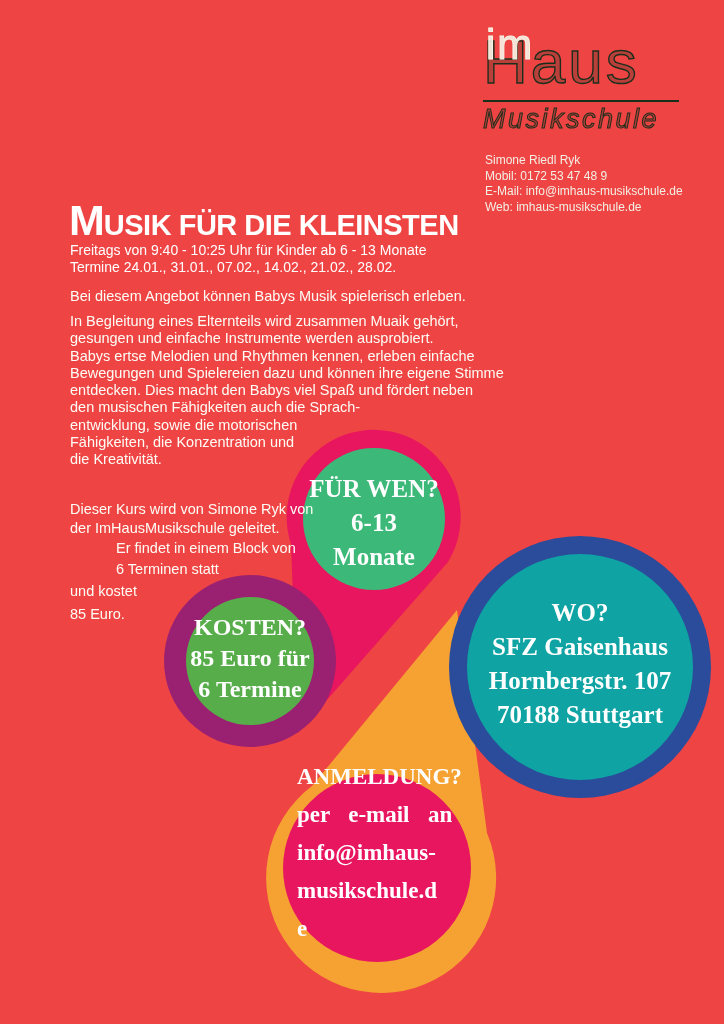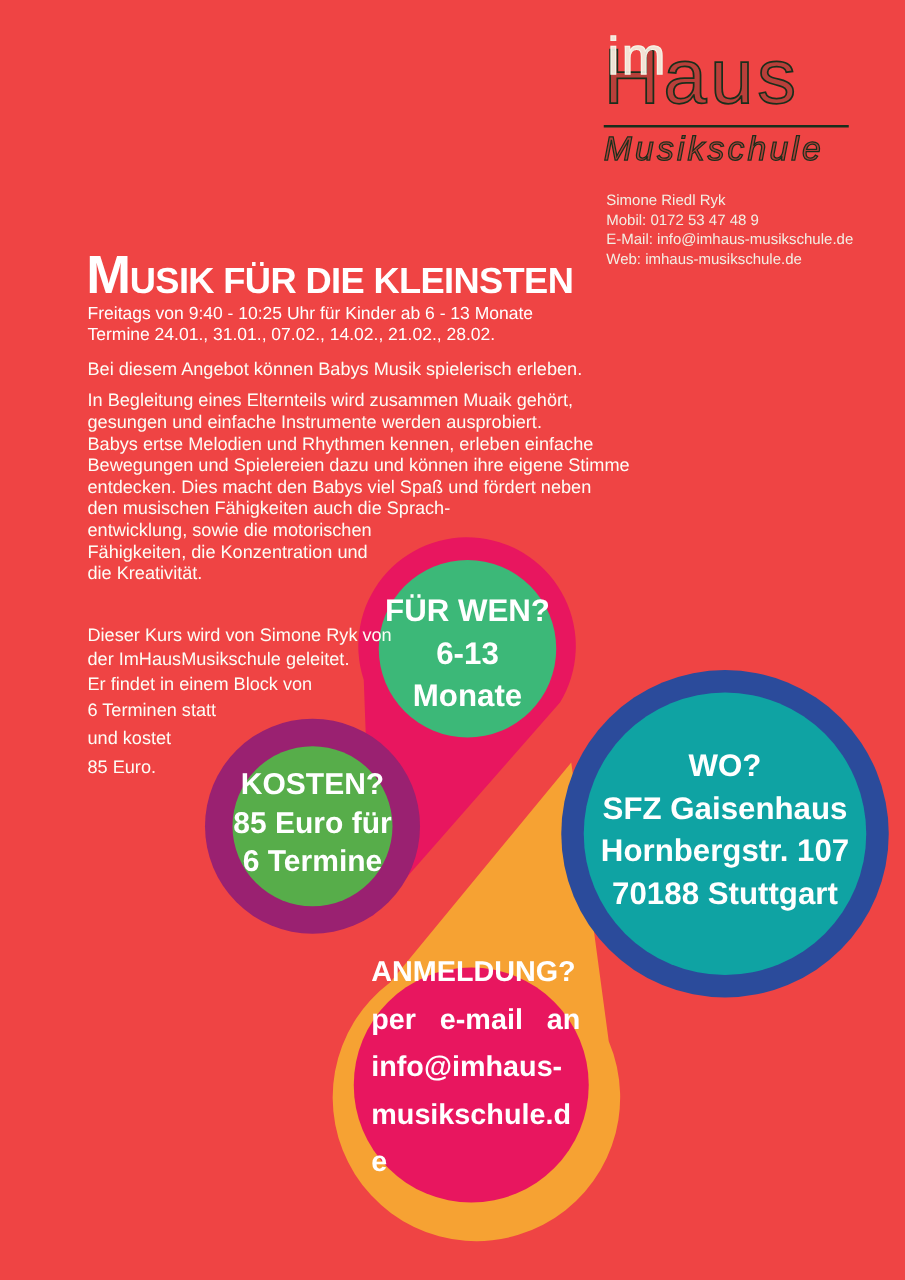--- a/index.html
+++ b/index.html
@@ -34,25 +34,25 @@
   .title{position:absolute;left:69px;top:196px;color:#fff;font-weight:bold;letter-spacing:-0.5px;white-space:nowrap;}
   .title .cap{font-size:43px;letter-spacing:-1px;}
   .title .rest{font-size:29px;}
   .subtitle{position:absolute;left:70px;top:242px;font-size:14px;line-height:17px;color:#fff;}
 
   
   .para{position:absolute;left:70px;color:#fdfdf6;font-size:14.5px;line-height:17.3px;}
   #p1{top:288px;}
   #p2{top:313px;}
   #p3{top:500px;line-height:18.5px;}
-  #p3 .sp2{margin-top:2px;}
+  #p3 .sp2{margin-top:2px;margin-left:46px;}
   #p3 .sp4{margin-top:4px;}
 
   
-  .bub{position:absolute;color:#fff;font-weight:bold;text-align:center;}
+  .bub{position:absolute;color:#fff;font-weight:bold;text-align:center;font-family:Liberation Serif, serif;}
   #bub-wen{left:264px;top:472px;width:220px;font-size:25px;line-height:34px;}
   #bub-kosten{left:148px;top:612px;width:204px;font-size:24px;line-height:31px;}
   #bub-wo{left:455px;top:596px;width:250px;font-size:25px;line-height:34px;}
   #bub-anm{left:297px;top:758px;width:185px;font-size:23px;line-height:38px;text-align:left;}
   #bub-anm .just{word-spacing:0.55em;}
 </style>
 </head>
 <body>
 
 <div id="canvas">

